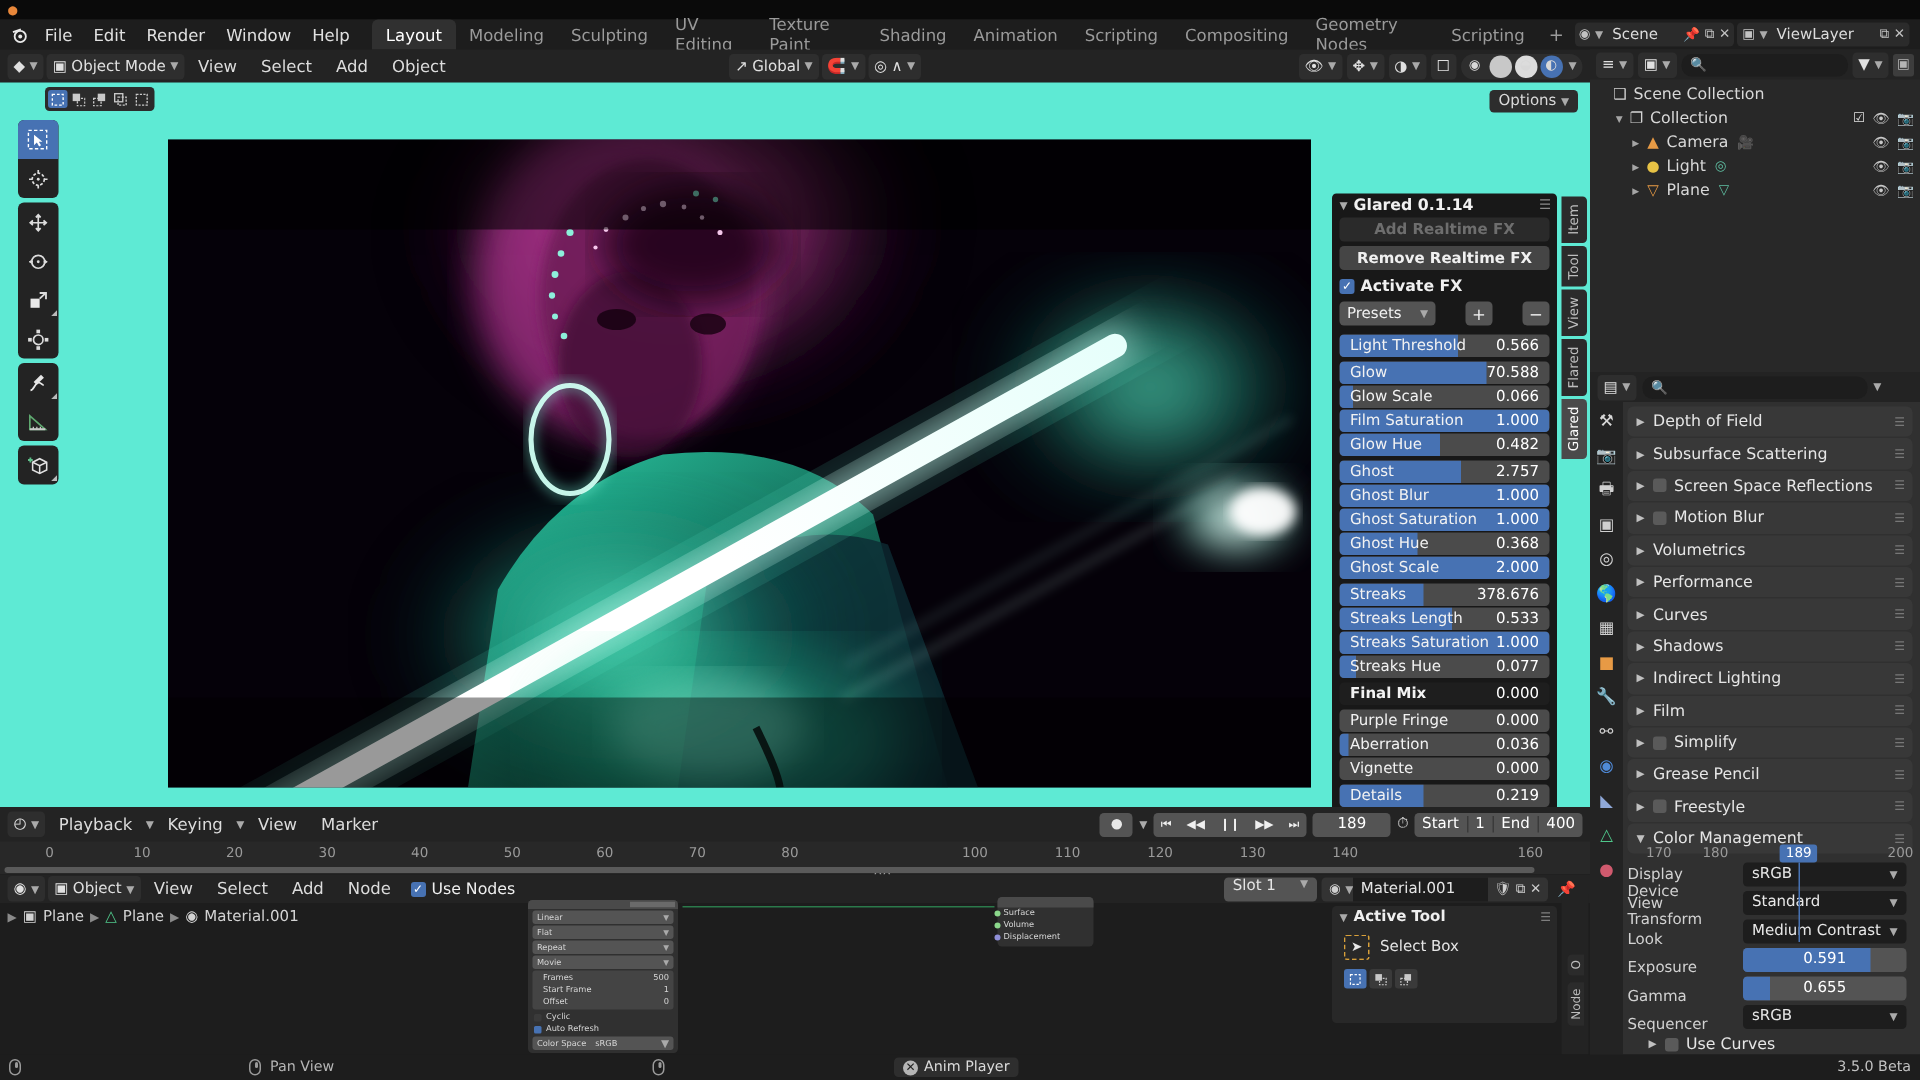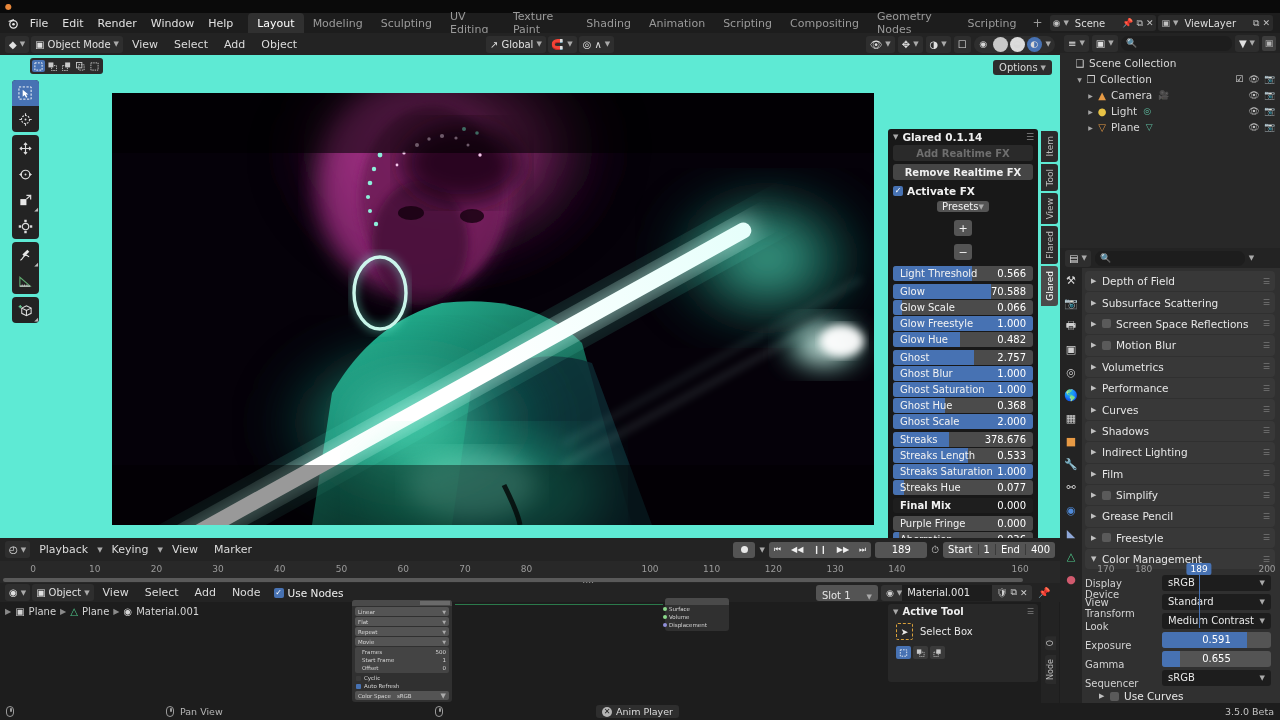--- a/index.html
+++ b/index.html
@@ -118,21 +118,21 @@
   .np-head .grip { margin-left:auto; color:#8a8a8a; font-size:9px; letter-spacing:-1px; }
   .np-body { padding:0 5px; display:flex; flex-direction:column; gap:3px; }
   .np-btn {
     height:16px; border-radius:3px; display:flex; align-items:center; justify-content:center;
     font-size:10px; font-weight:bold;
   }
   .np-btn.disabled { background:#2a2a2a; color:#6e6e6e; }
   .np-btn.normal { background:#454545; color:#f0f0f0; }
   .np-check { display:flex; align-items:center; gap:4px; height:15px; font-size:10.5px; font-weight:bold; color:#f0f0f0; }
   .cbox { width:10px; height:10px; border-radius:2px; background:#4772b3; display:flex; align-items:center; justify-content:center; color:#fff; font-size:8px; }
-  .np-presets { display:flex; gap:8px; align-items:center;flex-direction:column; }
+  .np-presets { display:flex; gap:20px; align-items:center; }
   .np-sel {
     flex:1; height:16px; background:#545454; border-radius:3px; display:flex;
     align-items:center; padding:0 5px; font-size:10px; color:#f1f1f1;
   }
   .np-sel .caret { margin-left:auto; }
   .np-pm {
     width:18px; height:16px; background:#545454; border-radius:3px;
     display:flex; align-items:center; justify-content:center; font-size:11px; color:#f1f1f1;
   }
   .np-group { display:flex; flex-direction:column; gap:1px; margin-top:3px; }
@@ -242,21 +242,21 @@
   }
   .cfr-line { position:absolute; top:14px; bottom:-45px; width:1px; background:#4772b3; }
   .tl-scroll { position:absolute; left:3px; bottom:1px; height:4px; background:#5a5a5a; border-radius:2px; }
 
   
   .shader {
     position:absolute; left:0; top:583px; width:1060px; height:120px; background:#1d1d1d;
   }
   .sh-header { height:19px; background:#232323; display:flex; align-items:center; gap:2px; padding:0 5px; }
   .sh-right { margin-left:auto; display:flex; align-items:center; gap:3px; }
-  .sh-slot { display:flex; align-items:flex-end; height:16px; background:#545454; border-radius:3px; padding:0 6px; font-size:10px; gap:16px; }
+  .sh-slot { display:flex; align-items:flex-start; height:16px; background:#545454; border-radius:3px; padding:0 6px; font-size:10px; gap:16px; }
   .sh-mat { display:flex; align-items:center; height:16px; background:#333; border-radius:3px; }
   .sh-mat .ic { padding:0 3px 0 5px; font-size:9px; color:#cfcfcf; }
   .sh-mat .nm { background:#1d1d1d; padding:0 22px 0 5px; height:16px; display:flex; align-items:center; font-size:10px; }
   .sh-mat .ops { display:flex; align-items:center; gap:3px; padding:0 4px; font-size:9px; color:#cfcfcf; }
   .breadcrumb { height:18px; display:flex; align-items:center; gap:4px; padding:0 5px; font-size:10px; color:#d3d3d3; }
   .breadcrumb .sep { color:#8a8a8a; font-size:8px; }
 
   
   .node-tex {
     position:absolute; left:352px; top:600px; width:100px; background:#303030;
@@ -693,21 +693,21 @@
                 <span class="lbl">Glow</span>
                 <span class="val">70.588</span>
               </div>
               <div class="slider">
                 <div class="fill" style="width: 6.6%;"></div>
                 <span class="lbl">Glow Scale</span>
                 <span class="val">0.066</span>
               </div>
               <div class="slider">
                 <div class="fill" style="width: 100%;"></div>
-                <span class="lbl">Glow Freestyle</span>
+                <span class="lbl">Film Saturation</span>
                 <span class="val">1.000</span>
               </div>
               <div class="slider">
                 <div class="fill" style="width: 48.2%;"></div>
                 <span class="lbl">Glow Hue</span>
                 <span class="val">0.482</span>
               </div>
             </div>
             <div class="np-group">
               <div class="slider">

